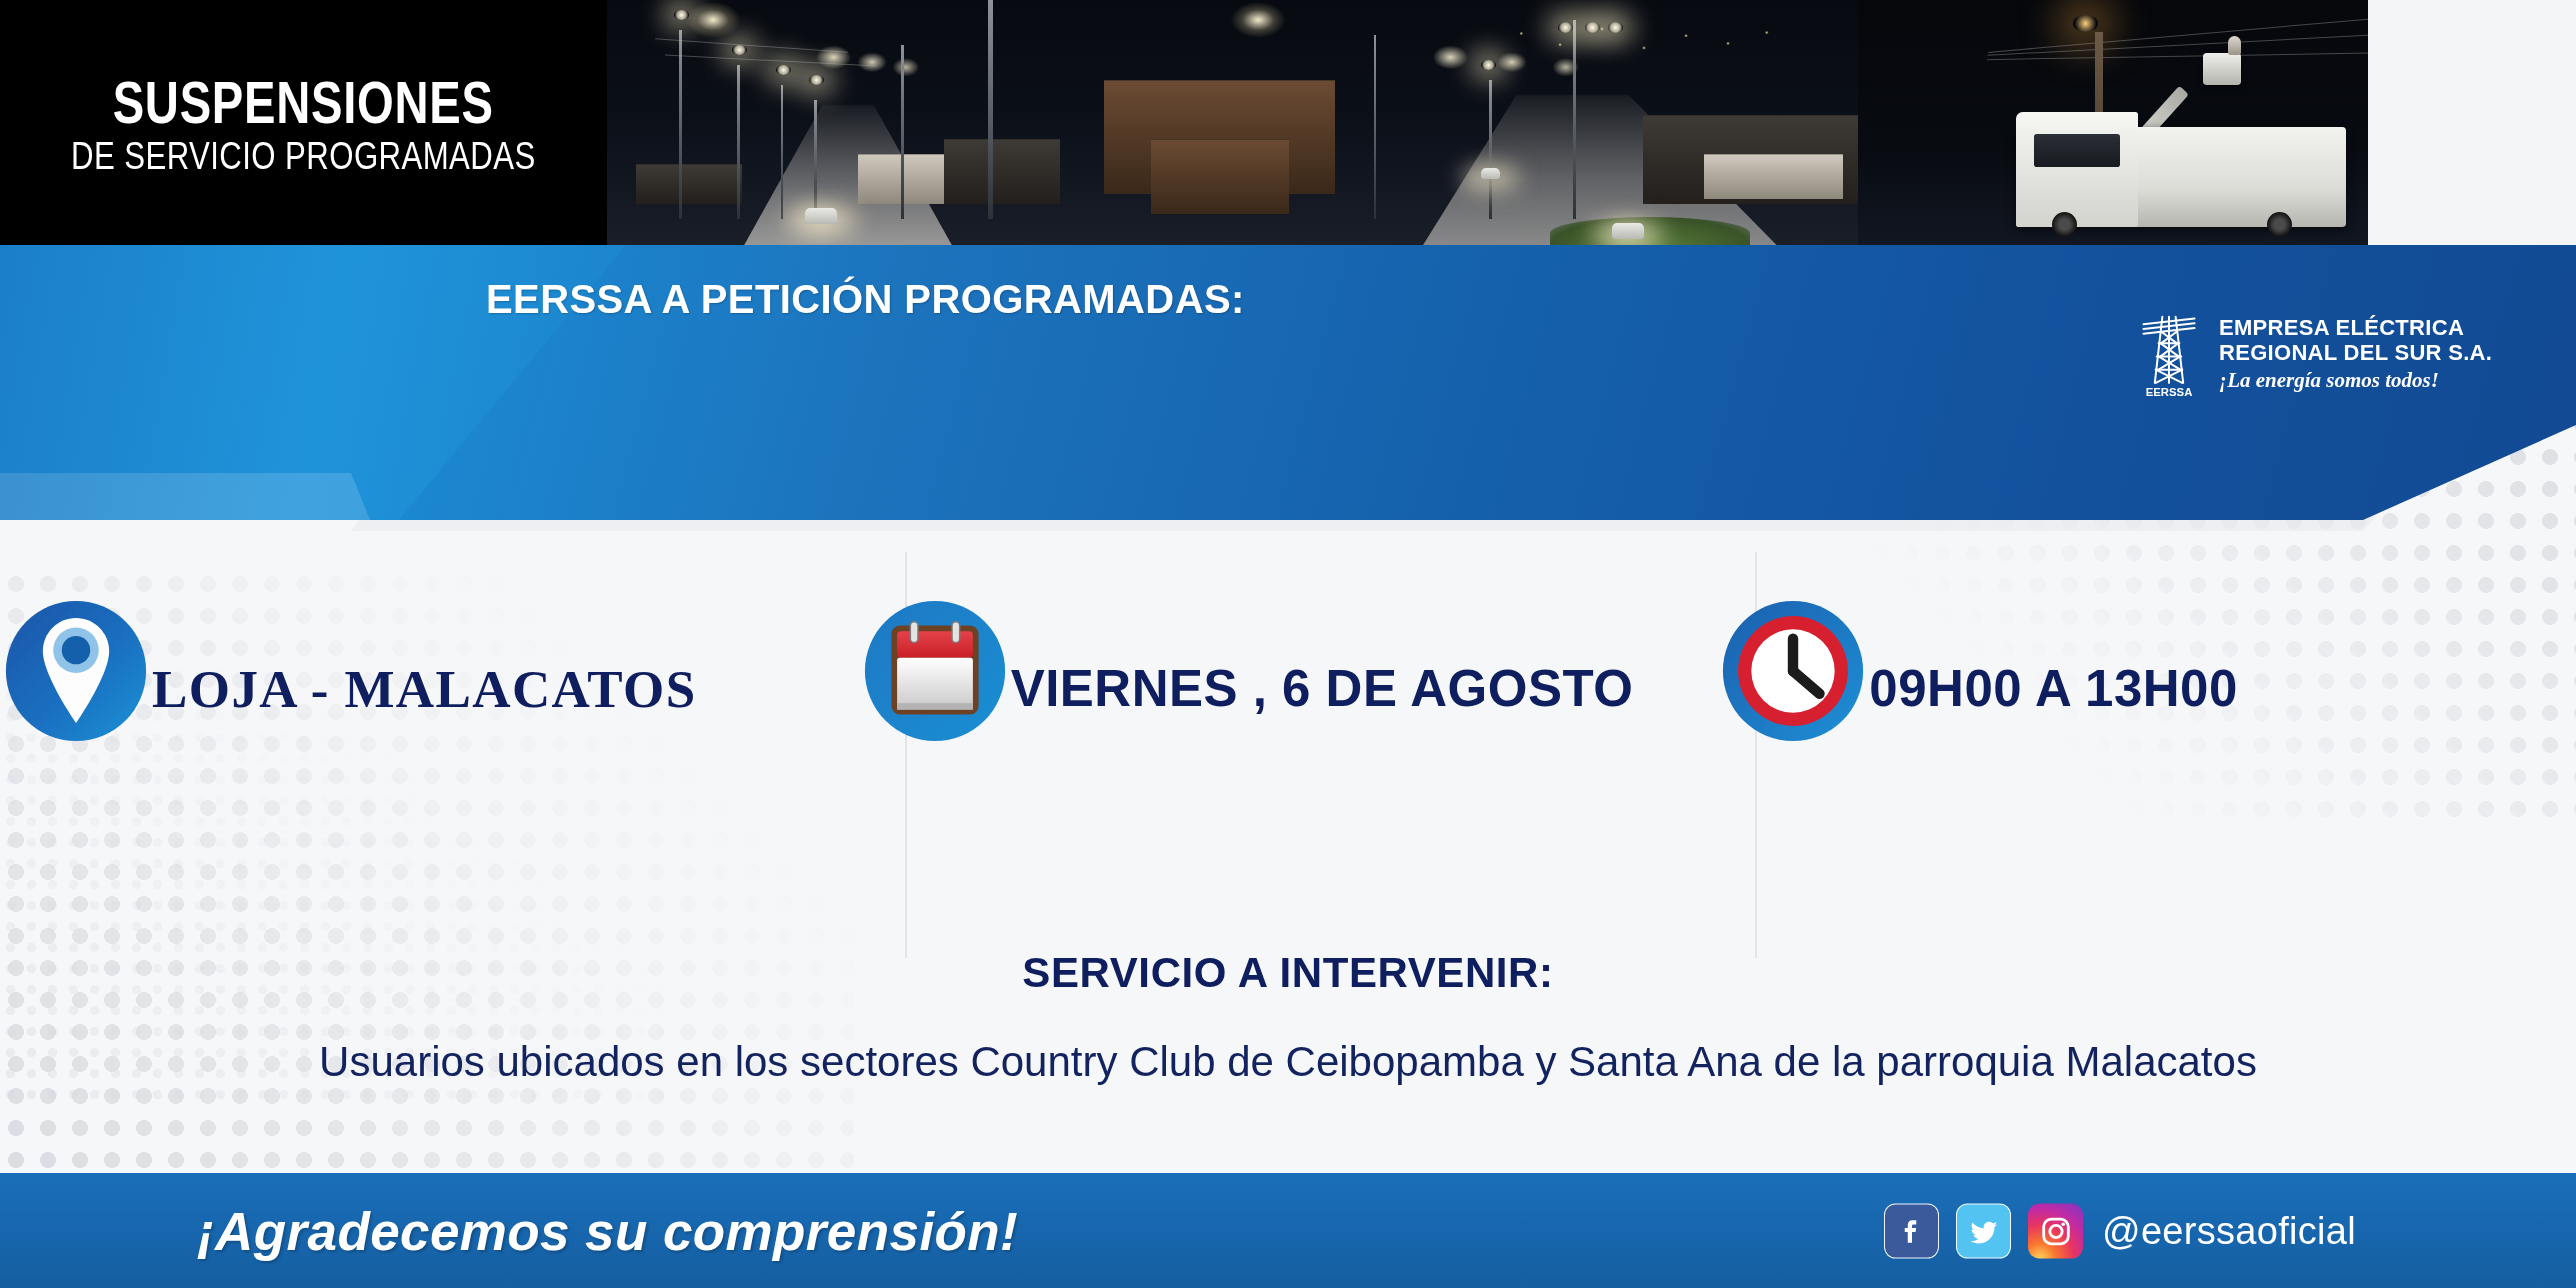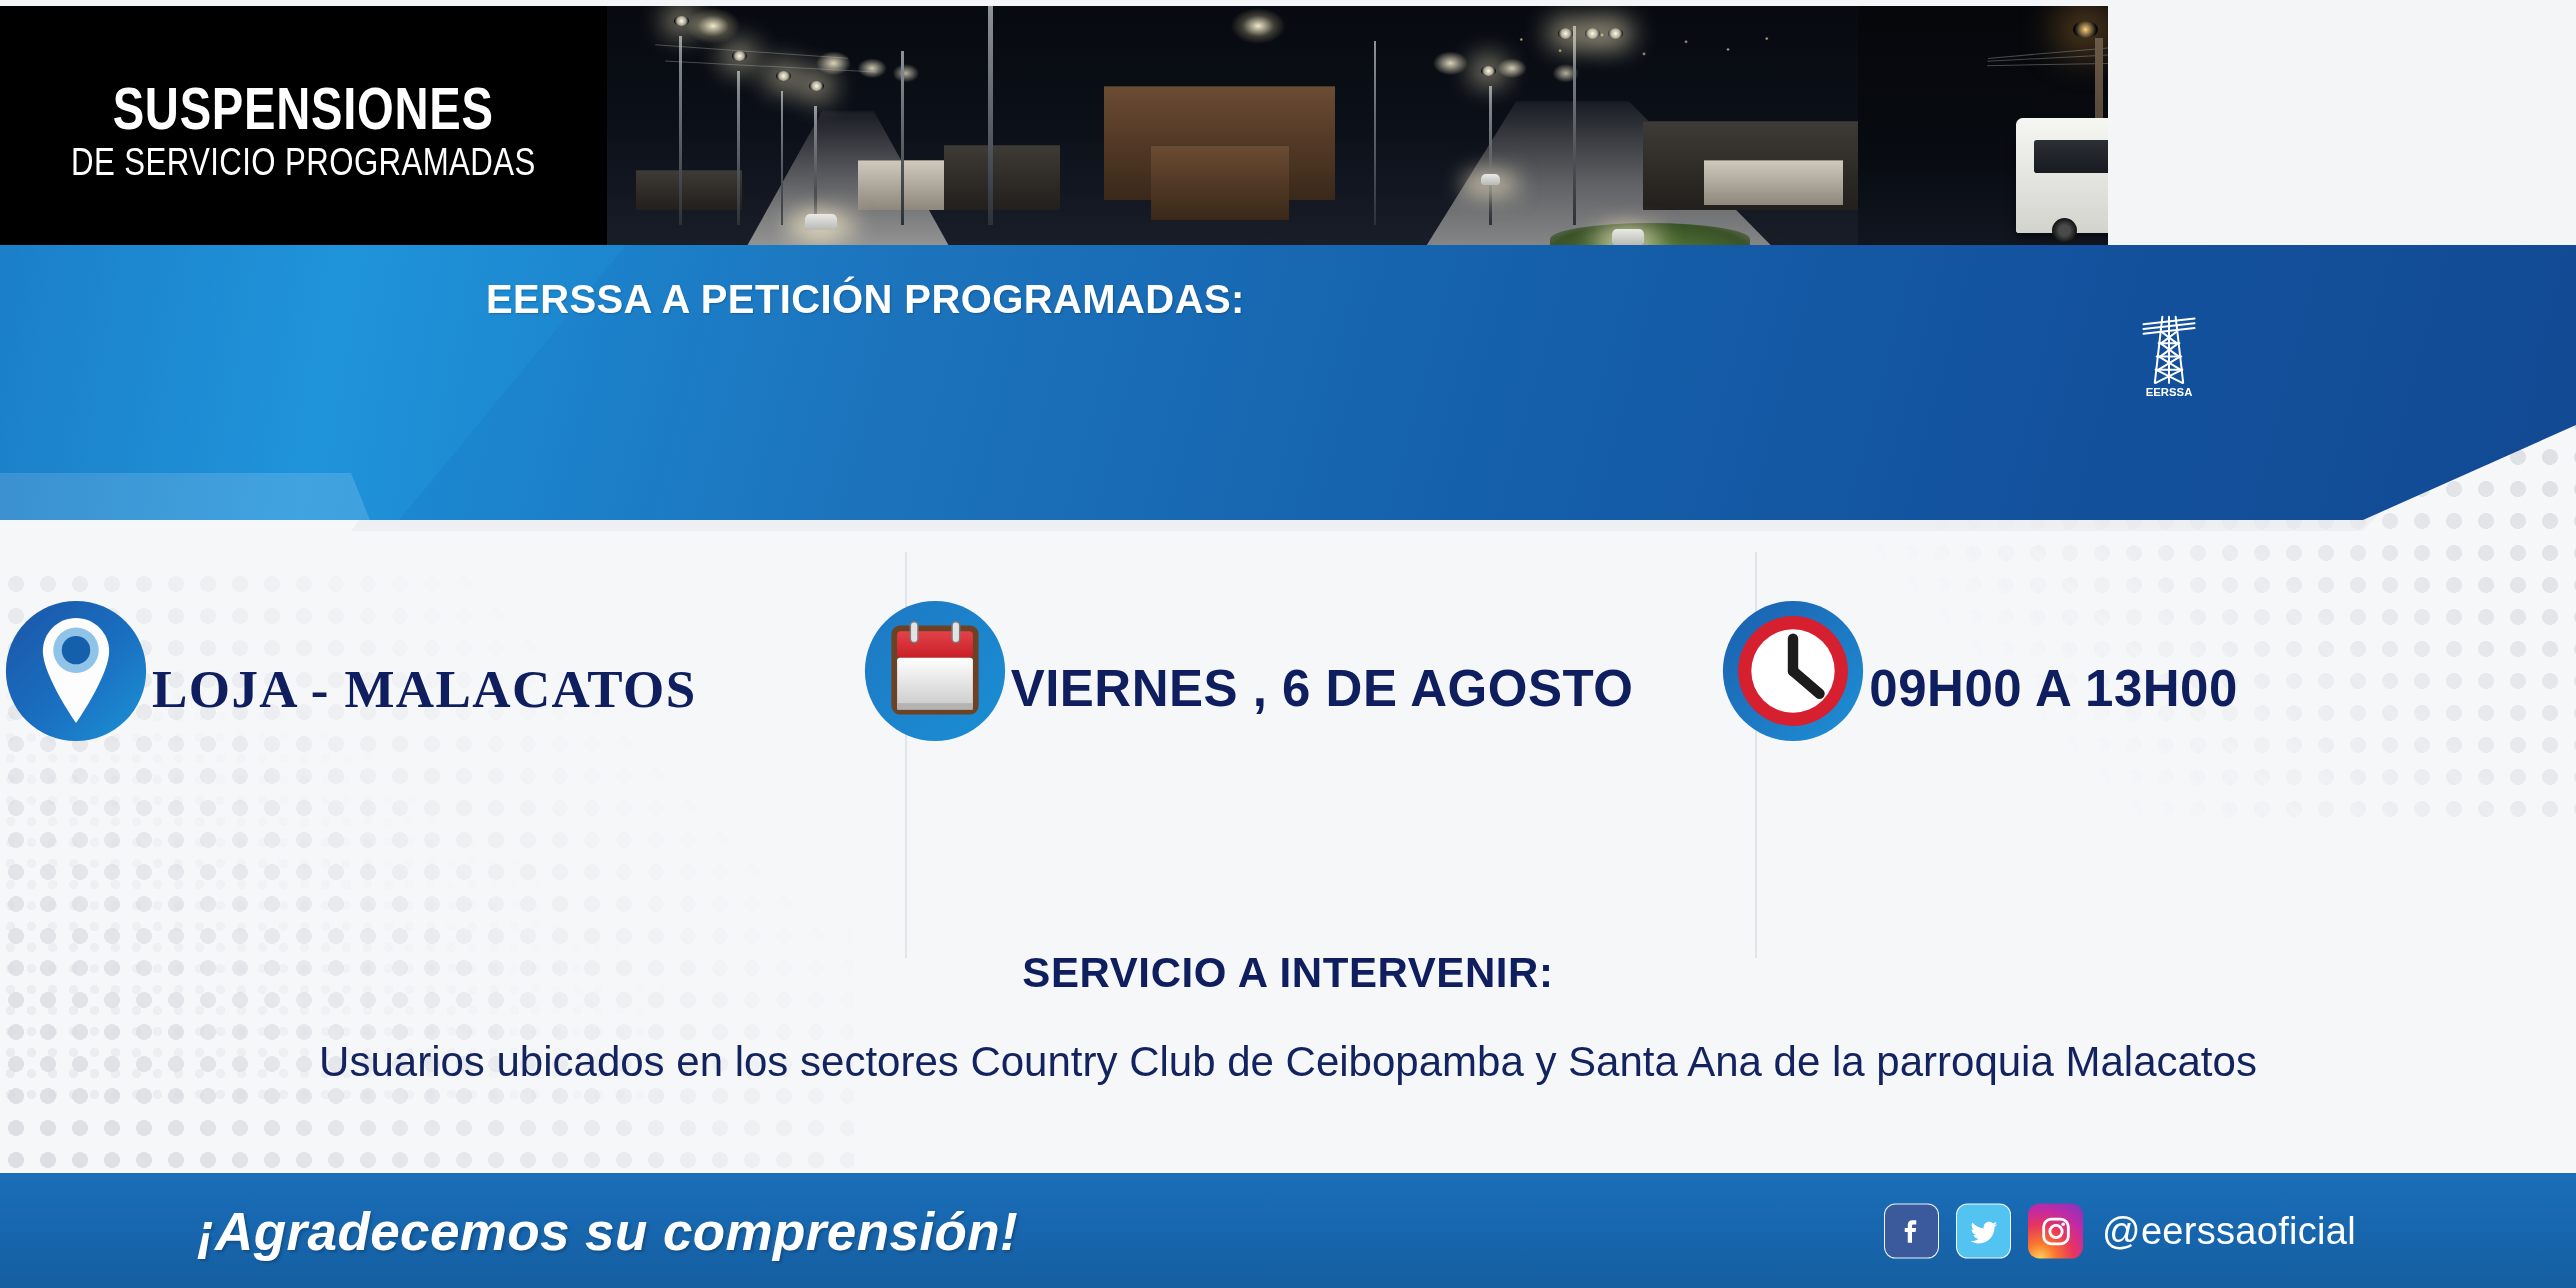--- a/index.html
+++ b/index.html
@@ -18,26 +18,25 @@
     width: 2576px;
     height: 1289px;
     overflow: hidden;
     background: #f4f5f7;
   }
 
   
   .photo-strip {
     position: absolute;
     left: 0; top: 0;
-    width: 2108px;
+    width: 2368px;
     height: 249px;
     background: #000;
     display: flex;
     overflow: hidden;
-    margin-top: 6px;
   }
   .photo {
     position: relative;
     height: 249px;
     overflow: hidden;
     background: #06070a;
     flex: 0 0 auto;
   }
   .photo-title-panel { width: 607px; background: #000; }
   .photo-a { width: 482px; }
@@ -527,20 +526,25 @@
         <line x1="28" y1="36" x2="47" y2="50"></line>
         <line x1="47" y1="36" x2="28" y2="50"></line>
         <line x1="26" y1="50" x2="49" y2="64"></line>
         <line x1="49" y1="50" x2="26" y2="64"></line>
         <line x1="23" y1="64" x2="51" y2="78"></line>
         <line x1="51" y1="64" x2="23" y2="78"></line>
         <line x1="37" y1="8" x2="37" y2="78"></line>
       </g>
       <text x="37" y="92" text-anchor="middle" fill="#ffffff" font-size="12" font-weight="bold" font-family="Liberation Sans, sans-serif">EERSSA</text>
     </svg>
+    <div class="logo-text">
+      <div class="logo-line1">EMPRESA ELÉCTRICA</div>
+      <div class="logo-line2">REGIONAL DEL SUR S.A.</div>
+      <div class="logo-slogan">¡La energía somos todos!</div>
+    </div>
   </div>
 
   <div class="divider d1"></div>
   <div class="divider d2"></div>
 
   <div class="info-row">
 
     <div class="info-col">
       <div class="icon-wrap">
         <svg width="144" height="144" viewBox="0 0 152 152">

